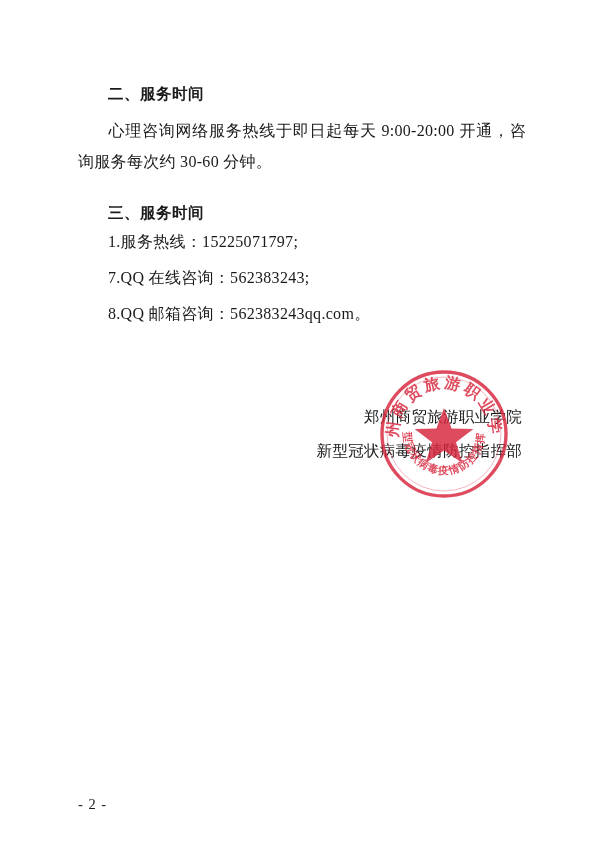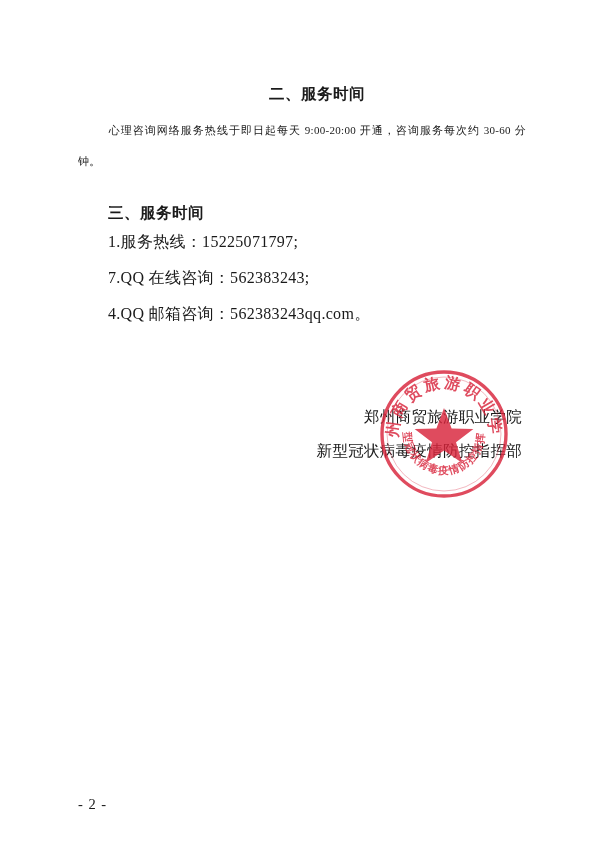--- a/index.html
+++ b/index.html
@@ -23,24 +23,24 @@
     padding: 0 78px;
   }
   .heading {
     font-family: "Liberation Sans", "DejaVu Sans", sans-serif;
     font-weight: bold;
     font-size: 15.5px;
     letter-spacing: 0.5px;
     margin: 0;
     padding-left: 30px;
   }
-  .heading-1 { padding-top: 84px; text-align: center; }
+  .heading-1 { padding-top: 84px; }
   .heading-2 { padding-top: 26px; }
   .para {
-    font-size: 11px;
+    font-size: 16px;
     line-height: 31px;
     margin: 0;
     padding-top: 10px;
     text-align: justify;
     text-justify: inter-ideograph;
     letter-spacing: 0.3px;
   }
   .para .indent {
     display: inline-block;
     width: 30px;
@@ -101,21 +101,21 @@
 
   <h2 class="heading heading-1">二、服务时间</h2>
 
   <p class="para"><span class="indent"></span><span>心理咨询网络服务热线于即日起每天 9:00-20:00 开通，咨询服务每次约 30-60 分钟。</span></p>
 
   <h2 class="heading heading-2">三、服务时间</h2>
 
   <ul class="list">
     <li>1.服务热线：15225071797;</li>
     <li>7.QQ 在线咨询：562383243;</li>
-    <li>4.QQ 邮箱咨询：562383243qq.com。</li>
+    <li>8.QQ 邮箱咨询：562383243qq.com。</li>
   </ul>
 
   <div class="sig-block">
     <div class="sig-line">郑州商贸旅游职业学院</div>
     <div class="sig-line">新型冠状病毒疫情防控指挥部</div>
   </div>
 
   <div class="seal">
     <svg width="132" height="132" viewBox="0 0 132 132" aria-hidden="true">
       <defs>

